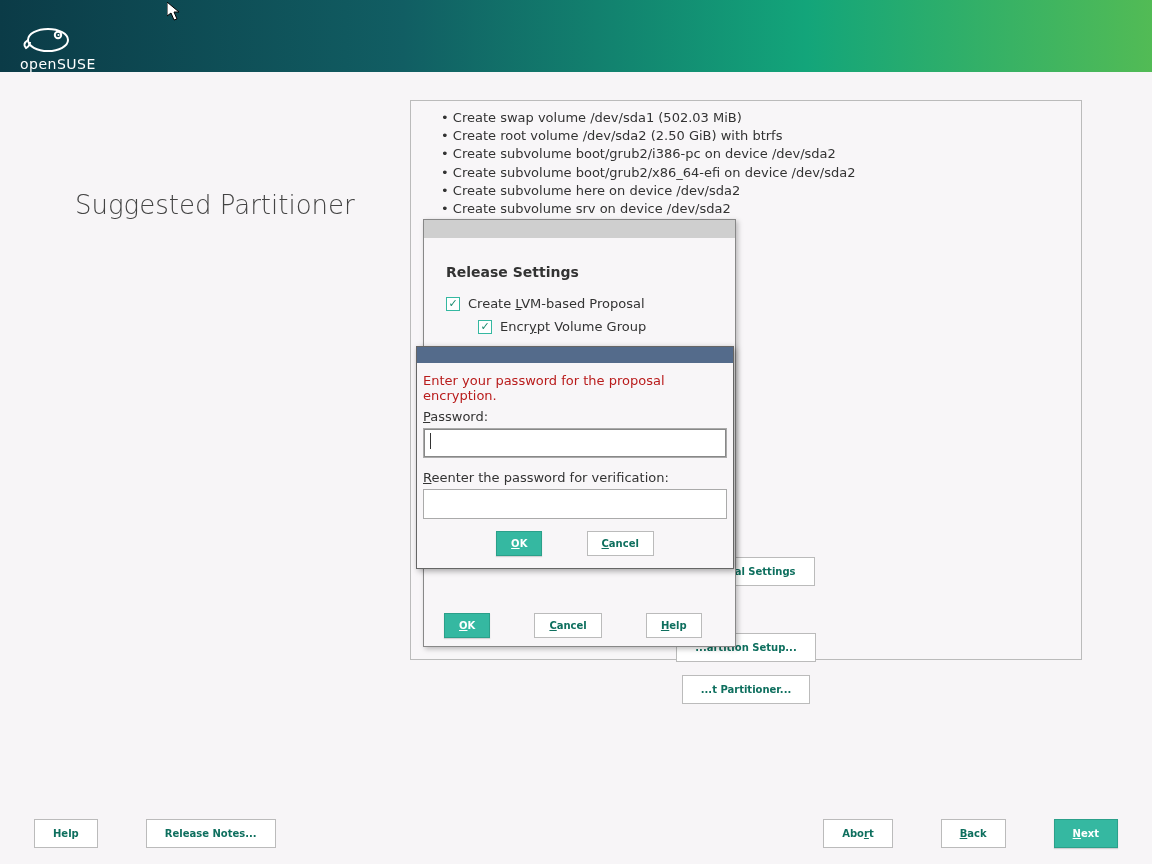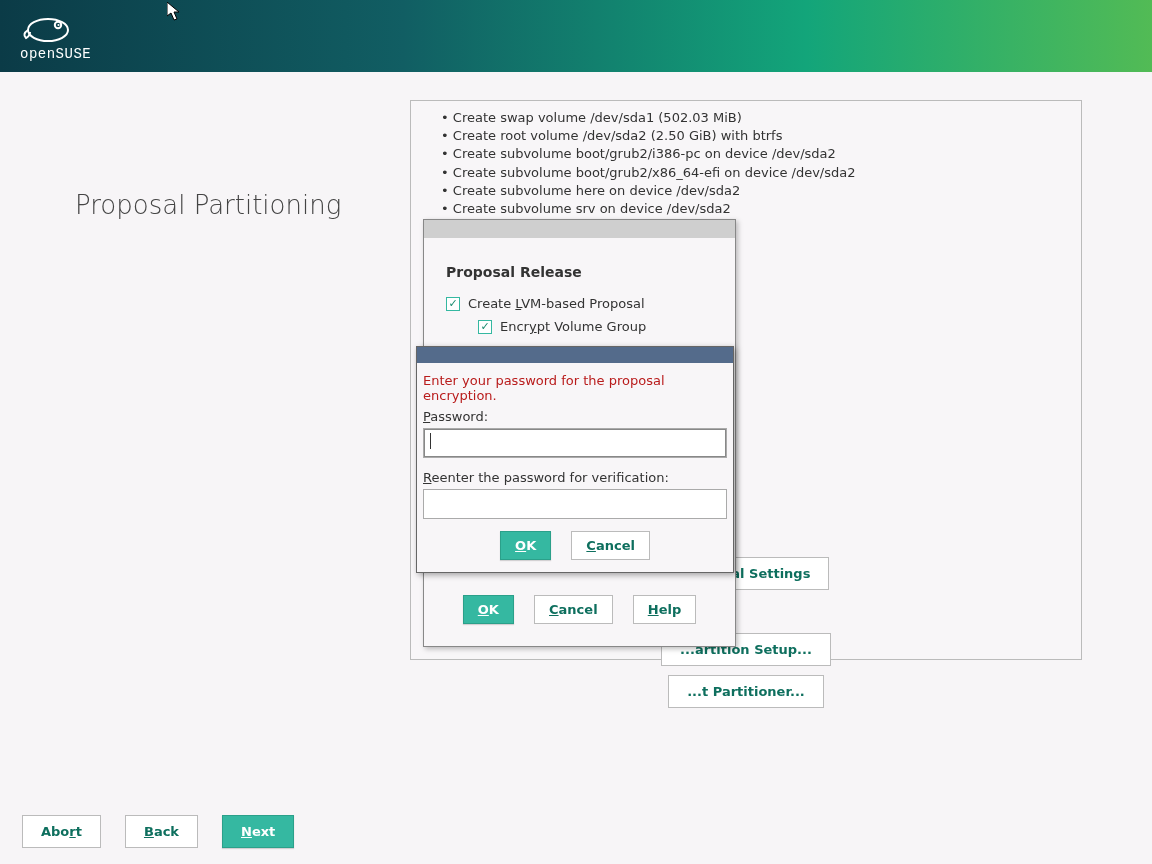--- a/index.html
+++ b/index.html
@@ -9,22 +9,21 @@
   font-size: 13px;
   background: #f7f5f7;
   color: #333;
   overflow: hidden;
   position: relative;
 }
 .header {
   height: 72px;
   width: 100%;
   background: linear-gradient(90deg, #0b3b47 0%, #115e63 35%, #13a57a 70%, #52bb55 100%);
-  padding: 10px 20px;
-  font-family: Liberation Mono, monospace;
+  padding: 20px 20px;
 }
 .logo-box { display: flex; flex-direction: column; align-items: flex-start; }
 .logo-icon { width: 68px; height: 34px; }
 .logo-text { color: #fff; font-size: 14px; letter-spacing: 0.5px; margin-top: 2px;}
 .page-title {
   position: absolute;
   left: 75px; top: 190px;
   font-size: 26px; font-weight: 300; color: #444;
 }
 .main-panel {
@@ -46,25 +45,25 @@
 }
 .action-row.a1 { top: 456px; }
 .action-row.a2 { top: 532px; }
 .action-row.a3 { top: 574px; }
 
 .btn {
   display: inline-block;
   background: #fff;
   border: 1px solid #bbb;
   padding: 8px 18px;
-  font-size: 13px;
+  font-size: 10px;
   color: #0e6f5e;
   font-weight: bold;
   cursor: pointer;
-  margin: 0 8px;
+  margin: 0 20px;
 }
 .btn.small { padding: 6px 14px; font-weight: bold;}
 .btn.primary {
   background: #35b8a1; color: #fff; border: 1px solid #2ba08a;
   box-shadow: 0 1px 1px rgba(0,0,0,0.15);
 }
 .btn u { text-decoration: underline; }
 
 .footer {
   position: absolute; left: 0; bottom: 0; width: 100%;
@@ -91,21 +90,21 @@
 .fs-title { font-weight: bold; font-size: 14px; margin-bottom: 16px; color: #333;}
 .checkbox-row { display: flex; align-items: center; margin-bottom: 8px; font-size: 13px;}
 .checkbox-row.indent { margin-left: 32px; }
 .checkbox {
   width: 14px; height: 14px; border: 1px solid #35b8a1;
   background: #fff; margin-right: 8px; display: inline-flex;
   align-items: center; justify-content: center;
 }
 .checkbox .tick { color: #188a6d; font-size: 11px; line-height: 1; font-weight: bold;}
 .dialog-proposal .btn-row {
-  position: absolute; left: 0; bottom: 22px; width: 100%; text-align: center;
+  position: absolute; left: 0; bottom: 8px; width: 100%; text-align: left;
 }
 
 
 .dialog-password {
   position: absolute;
   left: 416px; top: 346px;
   width: 318px;
   background: #f8f6f8;
   border: 1px solid #666;
   box-shadow: 2px 2px 6px rgba(0,0,0,0.35);
@@ -141,21 +140,21 @@
     <svg class="logo-icon" viewBox="0 0 68 34">
       <ellipse cx="28" cy="20" rx="20" ry="11" fill="none" stroke="#fff" stroke-width="2"></ellipse>
       <circle cx="38" cy="15" r="3.2" fill="none" stroke="#fff" stroke-width="2"></circle>
       <circle cx="38.5" cy="15" r="1.1" fill="#fff"></circle>
       <path d="M8 20 Q 2 24 6 28 Q 10 26 10 22" fill="none" stroke="#fff" stroke-width="2"></path>
     </svg>
     <span class="logo-text">openSUSE</span>
   </div>
 </div>
 
-<div class="page-title">Proposal Partitioning</div>
+<div class="page-title">Suggested Partitioner</div>
 
 <div class="main-panel">
   <div class="partition-list" id="partition-list">
       <div>Create swap volume /dev/sda1 (502.03 MiB)</div>
       <div>Create root volume /dev/sda2 (2.50 GiB) with btrfs</div>
       <div>Create subvolume boot/grub2/i386-pc on device /dev/sda2</div>
       <div>Create subvolume boot/grub2/x86_64-efi on device /dev/sda2</div>
       <div>Create subvolume here on device /dev/sda2</div>
       <div>Create subvolume srv on device /dev/sda2</div>
       <div>Create subvolume tmp on device /dev/sda2</div>
@@ -176,21 +175,21 @@
     <span class="btn">...t Partitioner...</span>
   </div>
   <div class="action-row a2">
     <span class="btn">...artition Setup...</span>
   </div>
 </div>
 
 <div class="dialog-proposal">
   <div class="grey-bar"></div>
   <div class="body">
-    <div class="fs-title">Proposal Release</div>
+    <div class="fs-title">Release Settings</div>
     <div class="checkbox-row">
       <span class="checkbox">
           <span class="tick">✓</span>
         </span>
       <span><span>Create </span><u>L</u><span>VM-based Proposal</span></span>
     </div>
     <div class="checkbox-row indent">
       <span class="checkbox">
           <span class="tick">✓</span>
         </span>
@@ -213,20 +212,24 @@
     <div class="field-label"><u>R</u><span>eenter the password for verification:</span></div>
     <div class="text-input"></div>
     <div class="btn-row">
       <span class="btn primary small"><u>O</u><span>K</span></span>
       <span class="btn small"><u>C</u><span>ancel</span></span>
     </div>
   </div>
 </div>
 
 <div class="footer">
+  <div class="left">
+    <span class="btn">Help</span>
+    <span class="btn">Release Notes...</span>
+  </div>
   <div class="right">
     <span class="btn"><span>Abo</span><u>r</u><span>t</span></span>
     <span class="btn"><u>B</u><span>ack</span></span>
     <span class="btn primary"><u>N</u><span>ext</span></span>
   </div>
 </div>
 
 <svg class="cursor-arrow" viewBox="0 0 16 20">
   <path d="M0 0 L0 14 L4 11 L7 18 L10 17 L7 10 L12 10 Z" fill="#fff" stroke="#000" stroke-width="1"></path>
 </svg>

